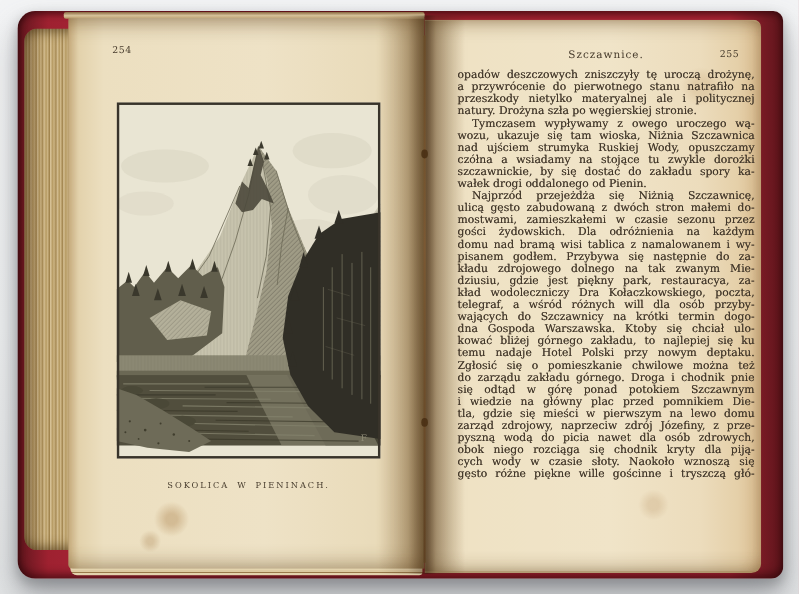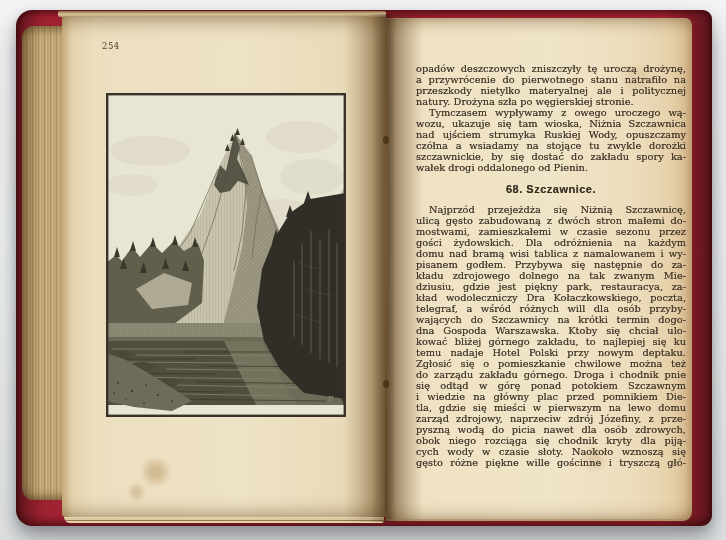--- a/index.html
+++ b/index.html
@@ -209,39 +209,43 @@
             <circle cx="66" cy="308" r="0.9"></circle>
             <circle cx="20" cy="306" r="0.8"></circle>
           <circle cx="38" cy="310" r="1"></circle>
             <circle cx="8" cy="300" r="0.9"></circle>
         </g>
         <text x="222" y="308" font-size="8" fill="#8d8a75" font-family="DejaVu Serif, serif">F</text>
         <rect x="1.2" y="1.2" width="237.6" height="321.6" fill="none" stroke="#38332a" stroke-width="2.4"></rect>
       </svg>
     </div>
 
+    <div class="lp-caption">SOKOLICA W PIENINACH.</div>
   </div>
 
   <div class="page page-right">
+    <div class="rp-header">
+      <span class="rp-title">Szczawnice.</span>
+      <span class="rp-num">255</span>
+    </div>
     <div class="rp-text">
       <div class="para">
           <div class="pline">opadów deszczowych zniszczyły tę uroczą drożynę,</div>
           <div class="pline">a przywrócenie do pierwotnego stanu natrafiło na</div>
           <div class="pline">przeszkody nietylko materyalnej ale i politycznej</div>
           <div class="pline">natury. Drożyna szła po węgierskiej stronie.</div>
         </div>
       <div class="para indent-first">
           <div class="pline">Tymczasem wypływamy z owego uroczego wą-</div>
           <div class="pline">wozu, ukazuje się tam wioska, Niżnia Szczawnica</div>
           <div class="pline">nad ujściem strumyka Ruskiej Wody, opuszczamy</div>
           <div class="pline">czółna a wsiadamy na stojące tu zwykle dorożki</div>
           <div class="pline">szczawnickie, by się dostać do zakładu spory ka-</div>
           <div class="pline">wałek drogi oddalonego od Pienin.</div>
         </div>
-      <h3 class="rp-heading">68. Szczawnice.</h3>
       <div class="para indent-first justify-last">
           <div class="pline">Najprzód przejeżdża się Niżnią Szczawnicę,</div>
           <div class="pline">ulicą gęsto zabudowaną z dwóch stron małemi do-</div>
           <div class="pline">mostwami, zamieszkałemi w czasie sezonu przez</div>
           <div class="pline">gości żydowskich. Dla odróżnienia na każdym</div>
           <div class="pline">domu nad bramą wisi tablica z namalowanem i wy-</div>
           <div class="pline">pisanem godłem. Przybywa się następnie do za-</div>
           <div class="pline">kładu zdrojowego dolnego na tak zwanym Mie-</div>
           <div class="pline">dziusiu, gdzie jest piękny park, restauracya, za-</div>
           <div class="pline">kład wodoleczniczy Dra Kołaczkowskiego, poczta,</div>

